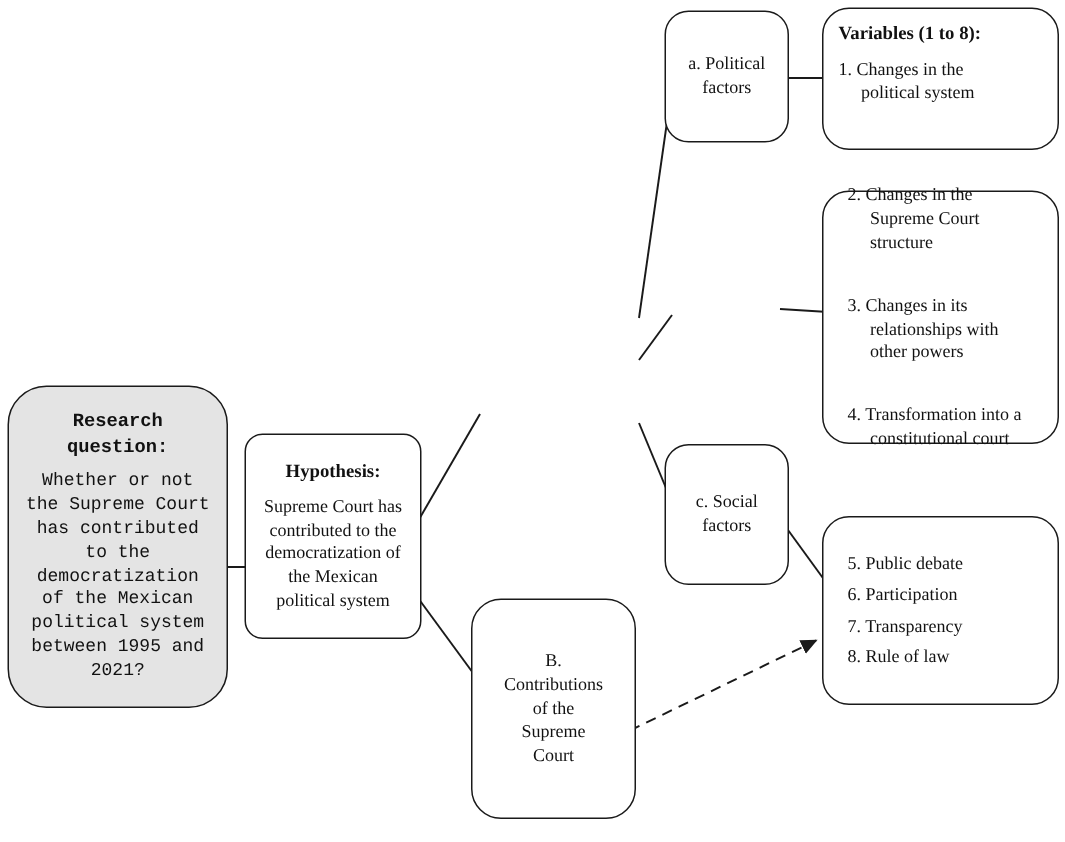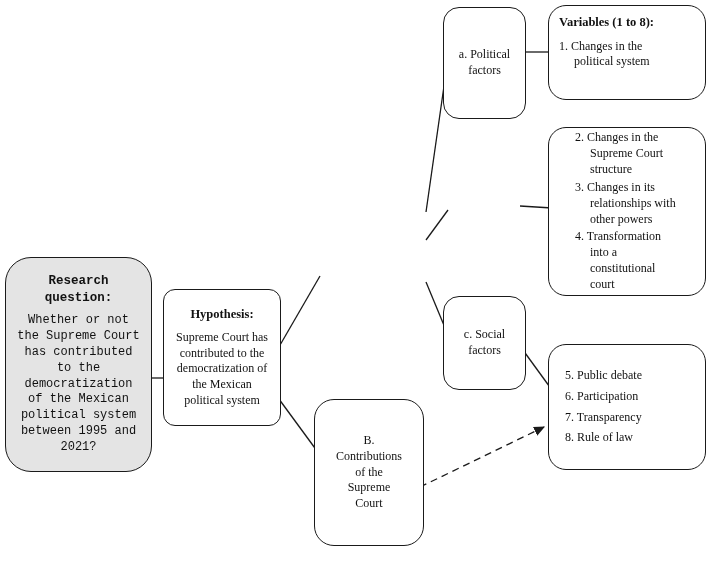--- a/index.html
+++ b/index.html
@@ -68,26 +68,26 @@
   #research {
     left: 5px; top: 257px; width: 147px; height: 215px;
     background: var(--highlight-fill, #e4e4e4);
     border-radius: 26px;
     font-family: Liberation Mono, monospace;
   }
   #research .title { max-width: 82px; }
   #hypothesis { left: 163px; top: 289px; width: 118px; height: 137px; border-radius: 12px; }
   #factors { left: 314px; top: 181px; width: 117px; height: 149px; border-radius: 20px; }
   #contributions { left: 314px; top: 399px; width: 110px; height: 147px; border-radius: 20px; padding: 6px 18px; }
-  #political { left: 443px; top: 7px; width: 83px; height: 112px; border-radius: 16px; }
+  #political { left: 443px; top: 7px; width: 83px; height: 88px; border-radius: 16px; }
   #judicial { left: 443px; top: 161px; width: 83px; height: 89px; border-radius: 16px; }
   #social { left: 443px; top: 296px; width: 83px; height: 94px; border-radius: 16px; }
   #vars1 { left: 548px; top: 5px; width: 158px; height: 95px; justify-content: flex-start; padding: 8px 10px; }
   #vars1 .hang { max-width: 100px; }
-  #vars24 { left: 548px; top: 127px; width: 158px; height: 169px; justify-content: center; padding: 6px 26px; }
+  #vars24 { left: 548px; top: 127px; width: 158px; height: 169px; justify-content: center; padding: 6px 16px; gap: 24px; }
   #vars58 { left: 548px; top: 344px; width: 158px; height: 126px; justify-content: center; padding: 6px 16px; }
   #vars58 .plain-item { margin: 2.5px 0; }
 </style>
 </head>
 <body>
 
 <div class="canvas">
 
   <svg class="connectors" viewBox="0 0 710 561" xmlns="http://www.w3.org/2000/svg">
     <defs>

